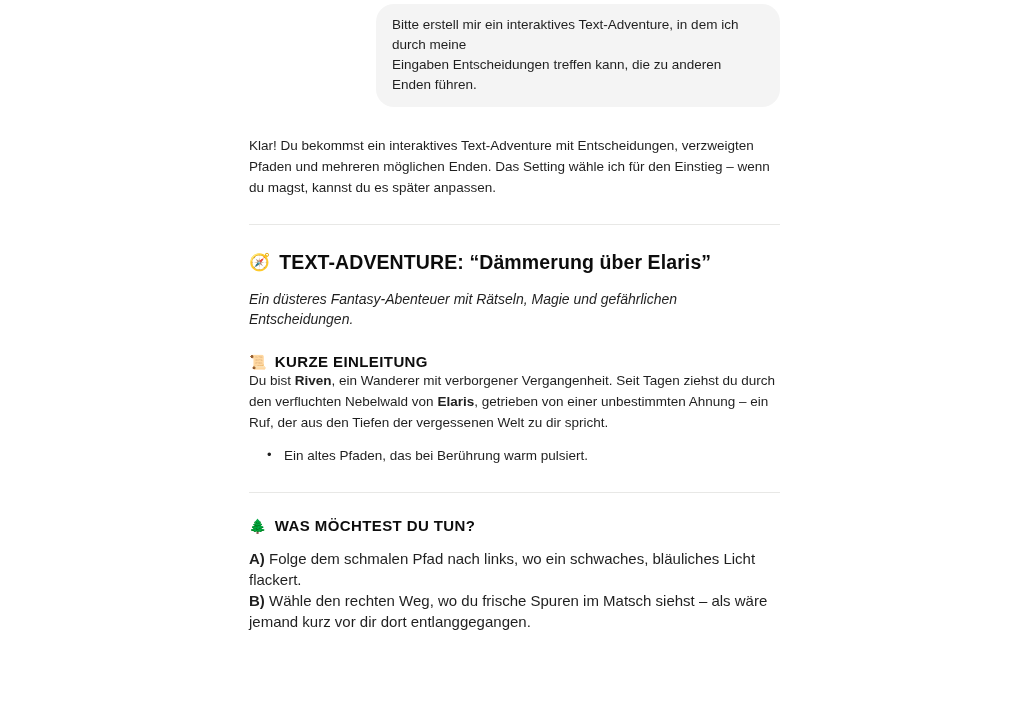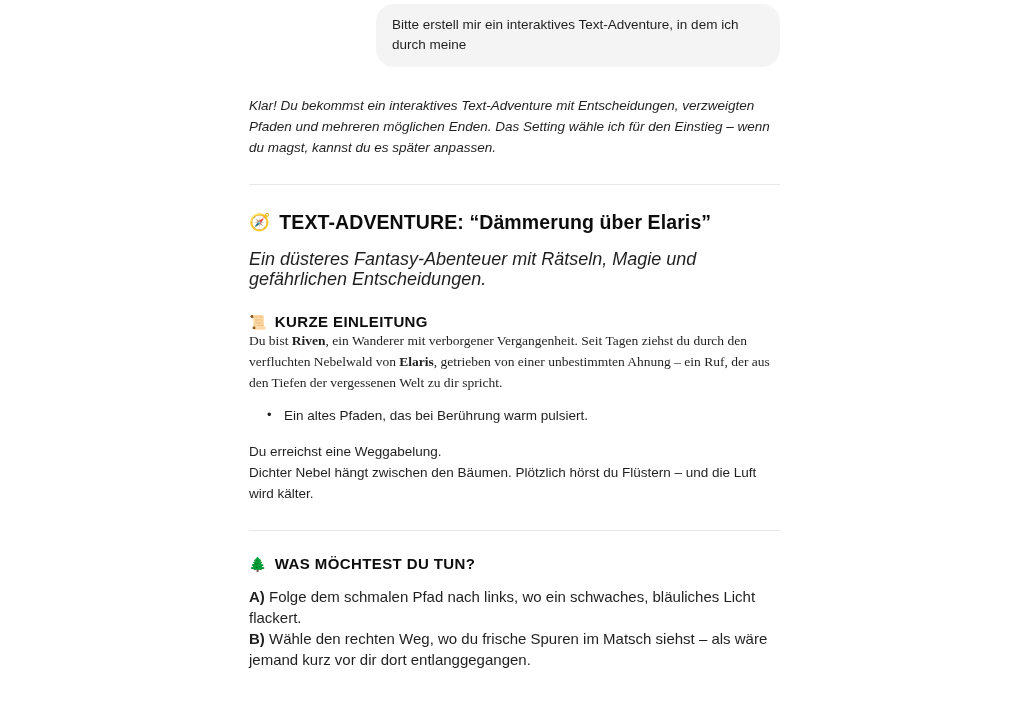--- a/index.html
+++ b/index.html
@@ -54,57 +54,56 @@
   }
   .assistant p,
   .assistant li {
     font-size: 13.5px;
     line-height: 21px;
     color: #1f1f1f;
     margin: 0;
   }
   .intro-para {
     margin-bottom: 0;
-    font-style: italic;
   }
   .divider {
     height: 1px;
     background: #e8e8e6;
     margin: 26px 0 0 0;
   }
   .h1 {
     display: flex;
     align-items: center;
     gap: 9px;
     font-size: 19.5px;
     font-weight: 700;
     letter-spacing: 0.1px;
     margin-top: 26px;
     color: #0d0d0d;
   }
   .h1 .emoji { font-size: 17px; line-height: 1; }
   .subtitle {
     font-style: italic;
-    font-size: 18px;
+    font-size: 14px;
     line-height: 20px;
     margin-top: 15px;
     color: #1f1f1f;
   }
   .h2 {
     display: flex;
     align-items: center;
     gap: 8px;
     font-size: 15px;
     font-weight: 700;
     letter-spacing: 0.4px;
     margin-top: 24px;
     color: #0d0d0d;
   }
   .h2 .emoji { font-size: 14px; line-height: 1; }
-  .para { margin-top: 15px; font-family: Liberation Serif, serif; }
+  .para { margin-top: 15px; }
   ul.bullets {
     margin: 12px 0 0 0;
     padding-left: 35px;
     list-style: none;
   }
   ul.bullets li {
     position: relative;
     margin-bottom: 8px;
   }
   ul.bullets li::before {
@@ -123,20 +122,21 @@
 </style>
 </head>
 <body>
 
 <div class="page">
   <div class="conversation">
 
     <div class="user-row">
       <div class="user-bubble">
         <div>Bitte erstell mir ein interaktives Text-Adventure, in dem ich durch meine</div>
+        <div>Eingaben Entscheidungen treffen kann, die zu anderen Enden führen.</div>
       </div>
     </div>
 
     <div class="assistant">
 
       <p class="intro-para">Klar! Du bekommst ein interaktives Text-Adventure mit Entscheidungen, verzweigten Pfaden und mehreren möglichen Enden. Das Setting wähle ich für den Einstieg – wenn du magst, kannst du es später anpassen.</p>
 
       <div class="divider"></div>
 
       <div class="h1">
@@ -153,24 +153,20 @@
 
       <p class="para">
         <span>Du bist </span><b>Riven</b><span>, ein Wanderer mit verborgener Vergangenheit. Seit Tagen ziehst du durch den verfluchten Nebelwald von </span><b>Elaris</b><span>, getrieben von einer unbestimmten Ahnung – ein Ruf, der aus den Tiefen der vergessenen Welt zu dir spricht.</span>
       </p>
 
 
       <ul class="bullets">
         <li>Ein altes Pfaden, das bei Berührung warm pulsiert.</li>
       </ul>
 
-      <div class="lines">
-        <div class="line">Du erreichst eine Weggabelung.</div>
-        <div class="line">Dichter Nebel hängt zwischen den Bäumen. Plötzlich hörst du Flüstern – und die Luft wird kälter.</div>
-      </div>
 
       <div class="divider"></div>
 
       <div class="h2">
         <span class="emoji">🌲</span>
         <span>WAS MÖCHTEST DU TUN?</span>
       </div>
 
       <div class="choices">
         <div class="choice">

